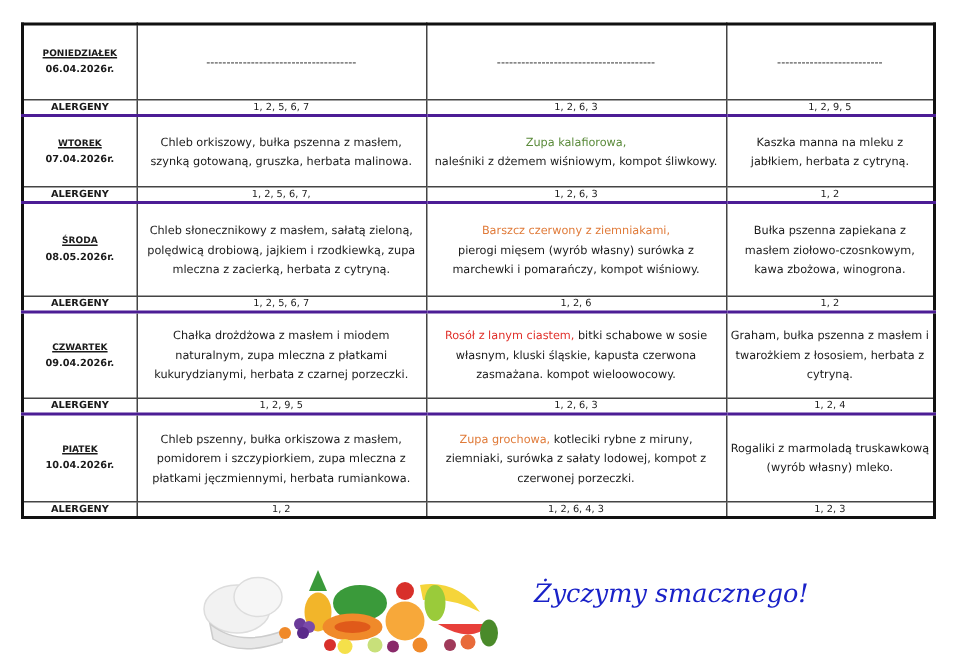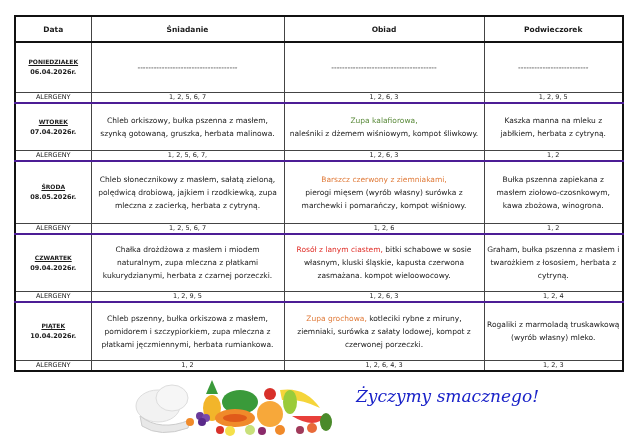--- a/index.html
+++ b/index.html
@@ -8,21 +8,21 @@
   table.menu { position:absolute; left:14px; top:15px; width:608px;
                border-collapse:collapse; border:2px solid #111; table-layout:fixed; }
   table.menu td, table.menu th { border:1px solid #444; text-align:center;
                vertical-align:middle; padding:0 2px; }
   th { font-size:7.5px; font-weight:bold; height:24px; border-bottom:2px solid #111 !important; }
   col.c1 { width:76px; } col.c2 { width:193px; } col.c3 { width:200px; } col.c4 { width:139px; }
   td.date { font-size:6.5px; font-weight:bold; line-height:10px; }
   td.date .day { text-decoration:underline; font-size:6px; display:block; }
   td.meal { font-size:7.5px; line-height:13px; }
   tr.allerg td { font-size:6.5px; height:9px; line-height:9px; }
-  tr.allerg td.lbl { font-weight:normal; font-size:6.5px; }
+  tr.allerg td.lbl { font-weight:bold; font-size:6.5px; }
   tr.day-row td { border-top:2px solid #4c1d95; }
   .c-green { color:#5a8a3a; }
   .c-orange { color:#e07b3a; }
   .c-red { color:#e0302a; }
   .dashes { letter-spacing:0px; }
   .footer { position:absolute; left:0; top:368px; width:636px; height:72px; }
   .fruit { position:absolute; left:130px; top:8px; width:210px; height:62px; }
   .wish { position:absolute; left:356px; top:18px; font-family:"DejaVu Serif", serif;
           font-style:italic; font-weight:normal; font-size:17px; color:#1a22c8; }
 </style>
@@ -30,26 +30,20 @@
 <body>
 
 <table class="menu">
   <colgroup>
       <col class="c1">
       <col class="c2">
       <col class="c3">
       <col class="c4">
     </colgroup>
   <tbody>
-      <tr>
-    <th>Data</th>
-    <th>Śniadanie</th>
-    <th>Obiad</th>
-    <th>Podwieczorek</th>
-  </tr>
 
   <tr style="height:50px">
     <td class="date">
       <span class="day">PONIEDZIAŁEK</span>
       <span>06.04.2026r.</span>
     </td>
     <td class="meal"><span class="dashes">-------------------------------------</span></td>
     <td class="meal"><span class="dashes">---------------------------------------</span></td>
     <td class="meal"><span class="dashes">--------------------------</span></td>
   </tr>

